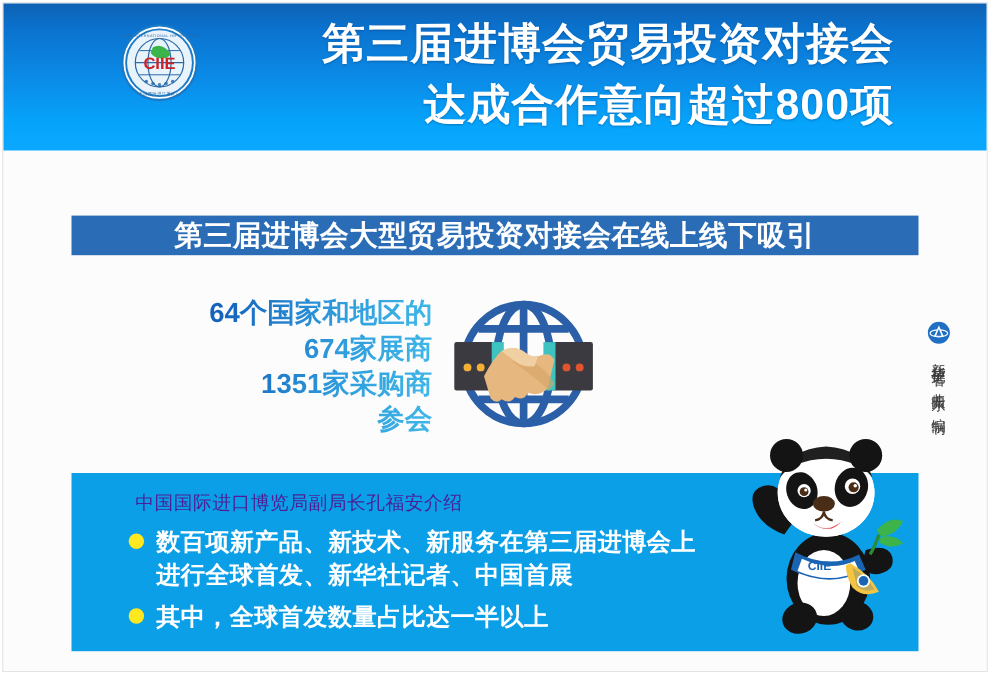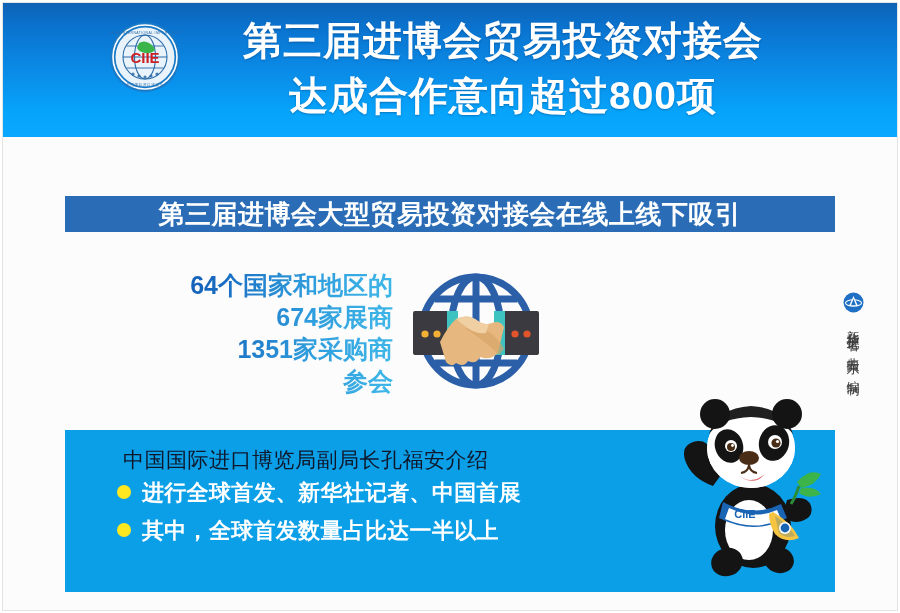--- a/index.html
+++ b/index.html
@@ -61,20 +61,21 @@
     text-align: center;
   }
   .title-line {
     color: #ffffff;
     font-weight: 700;
     font-size: 39px;
     line-height: 55px;
     letter-spacing: 1px;
     white-space: nowrap;
     text-shadow: 0 1px 2px rgba(0,40,90,.35);
+    text-align: right;
   }
   .title-line.l2 { letter-spacing: 1px; }
 
   
   #body-area {
     position: absolute;
     left: 3px;
     top: 137px;
     width: 894px;
     height: 473px;
@@ -184,22 +185,22 @@
     left: 62px;
     top: 293px;
     width: 770px;
     height: 162px;
     background: #0b9fe8;
   }
   #panel-source {
     position: absolute;
     left: 58px;
     top: 16px;
-    color: #0f172a;
-    font-size: 21px;
+    color: #4c1d95;
+    font-size: 17px;
     font-weight: 400;
     letter-spacing: .5px;
     white-space: nowrap;
   }
   #panel-bullets {
     position: absolute;
     left: 52px;
     top: 48px;
     right: 10px;
   }
@@ -347,20 +348,21 @@
     </div>
 
     <div id="panel">
       <div id="panel-source">中国国际进口博览局副局长孔福安介绍</div>
 
       <div id="panel-bullets">
 
         <div class="bullet-row">
           <div class="bullet-dot"></div>
           <div class="bullet-text">
+            <div class="bullet-line">数百项新产品、新技术、新服务在第三届进博会上</div>
             <div class="bullet-line">进行全球首发、新华社记者、中国首展</div>
           </div>
         </div>
 
         <div class="bullet-row">
           <div class="bullet-dot"></div>
           <div class="bullet-text">
             <div class="bullet-line">其中，全球首发数量占比达一半以上</div>
           </div>
         </div>

